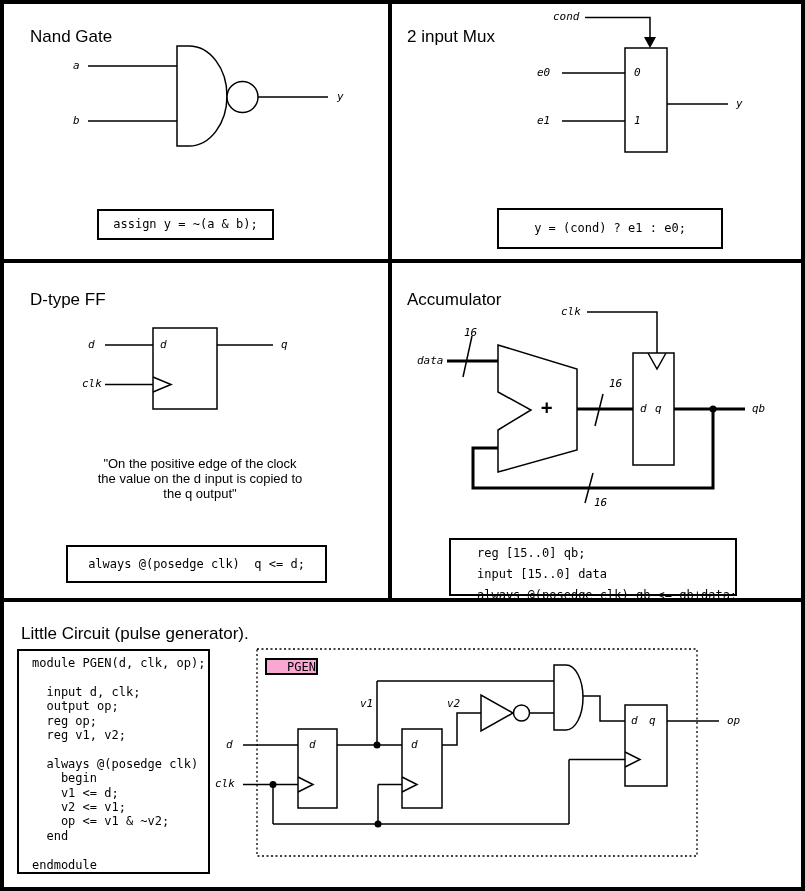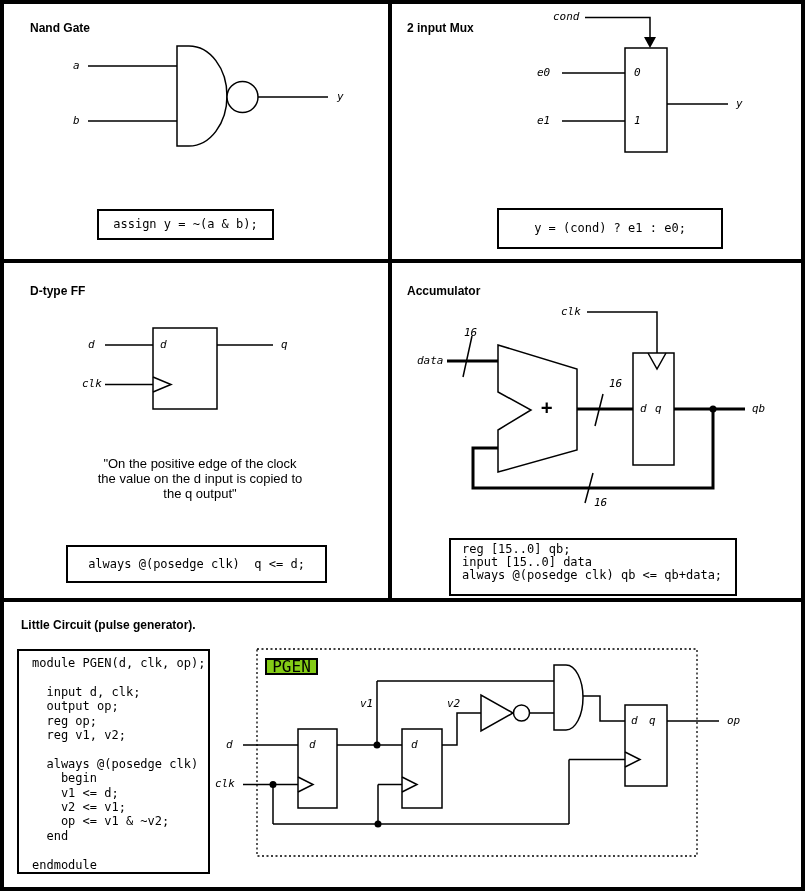--- a/index.html
+++ b/index.html
@@ -1,31 +1,31 @@
 <!DOCTYPE html>
 <html><head>
 <meta charset="utf-8">
 <style>
   html,body{margin:0;padding:0;background:#888;}
   .screen{position:relative;width:805px;height:891px;background:#fff;overflow:hidden;
           font-family:"DejaVu Sans Mono",monospace;color:#000;}
   svg.layer{position:absolute;left:0;top:0;}
-  .title{position:absolute;font-family:"Liberation Sans",sans-serif;font-weight:bold;
-         font-size:12px;line-height:17px;white-space:nowrap;}
+  .title{position:absolute;font-family:"Liberation Sans",sans-serif;font-weight:normal;
+         font-size:17px;line-height:17px;white-space:nowrap;margin-top:8px;}
   .lbl{position:absolute;font-size:11px;line-height:12px;white-space:pre;font-style:italic;}
   .plus{position:absolute;font-size:19px;line-height:19px;font-weight:bold;}
   .codebox{position:absolute;border:2px solid #000;background:#fff;box-sizing:border-box;
            display:flex;align-items:center;justify-content:center;}
   .codebox pre{margin:0;font-family:"DejaVu Sans Mono",monospace;font-size:12px;line-height:15px;}
   .codebox pre.ctr{text-align:center;}
   .codebox.blk{display:block;}
   .quote{position:absolute;font-family:"Liberation Sans",sans-serif;font-size:13px;
          line-height:15px;text-align:center;white-space:pre;}
-  .pgenbox{position:absolute;border:2px solid #000;background:#84cc16;box-sizing:border-box;
-           display:flex;align-items:center;justify-content:center;font-size:16px;line-height:12px;}
+  .pgenbox{position:absolute;border:2px solid #000;background:#f9a8d4;box-sizing:border-box;
+           display:flex;align-items:center;justify-content:flex-end;font-size:12px;line-height:12px;}
 </style>
 </head>
 <body>
 
 <div class="screen">
 
   <svg class="layer" width="805" height="891" viewBox="0 0 805 891" stroke="#000" fill="none" stroke-width="1.5">
 
     <g stroke="none" fill="#000">
       <rect x="0" y="0" width="805" height="4"></rect>
@@ -141,21 +141,21 @@
 
   <div class="codebox" style="left:497px;top:208px;width:226px;height:41px">
     <pre class="ctr">y = (cond) ? e1 : e0;</pre>
   </div>
 
   <div class="codebox" style="left:66px;top:545px;width:261px;height:38px">
     <pre>always @(posedge clk)  q &lt;= d;</pre>
   </div>
 
   <div class="codebox blk" style="left:449px;top:538px;width:288px;height:58px">
-    <pre style="padding:3px 0 0 11px;line-height:13px">reg [15..0] qb;
+    <pre style="padding:3px 0 0 26px;line-height:21px">reg [15..0] qb;
 input [15..0] data
 always @(posedge clk) qb &lt;= qb+data;</pre>
   </div>
 
   <div class="codebox blk" style="left:17px;top:649px;width:193px;height:225px">
     <pre style="padding:5px 8px 0 13px;line-height:14.4px">module PGEN(d, clk, op);
 
   input d, clk;
   output op;
   reg op;

